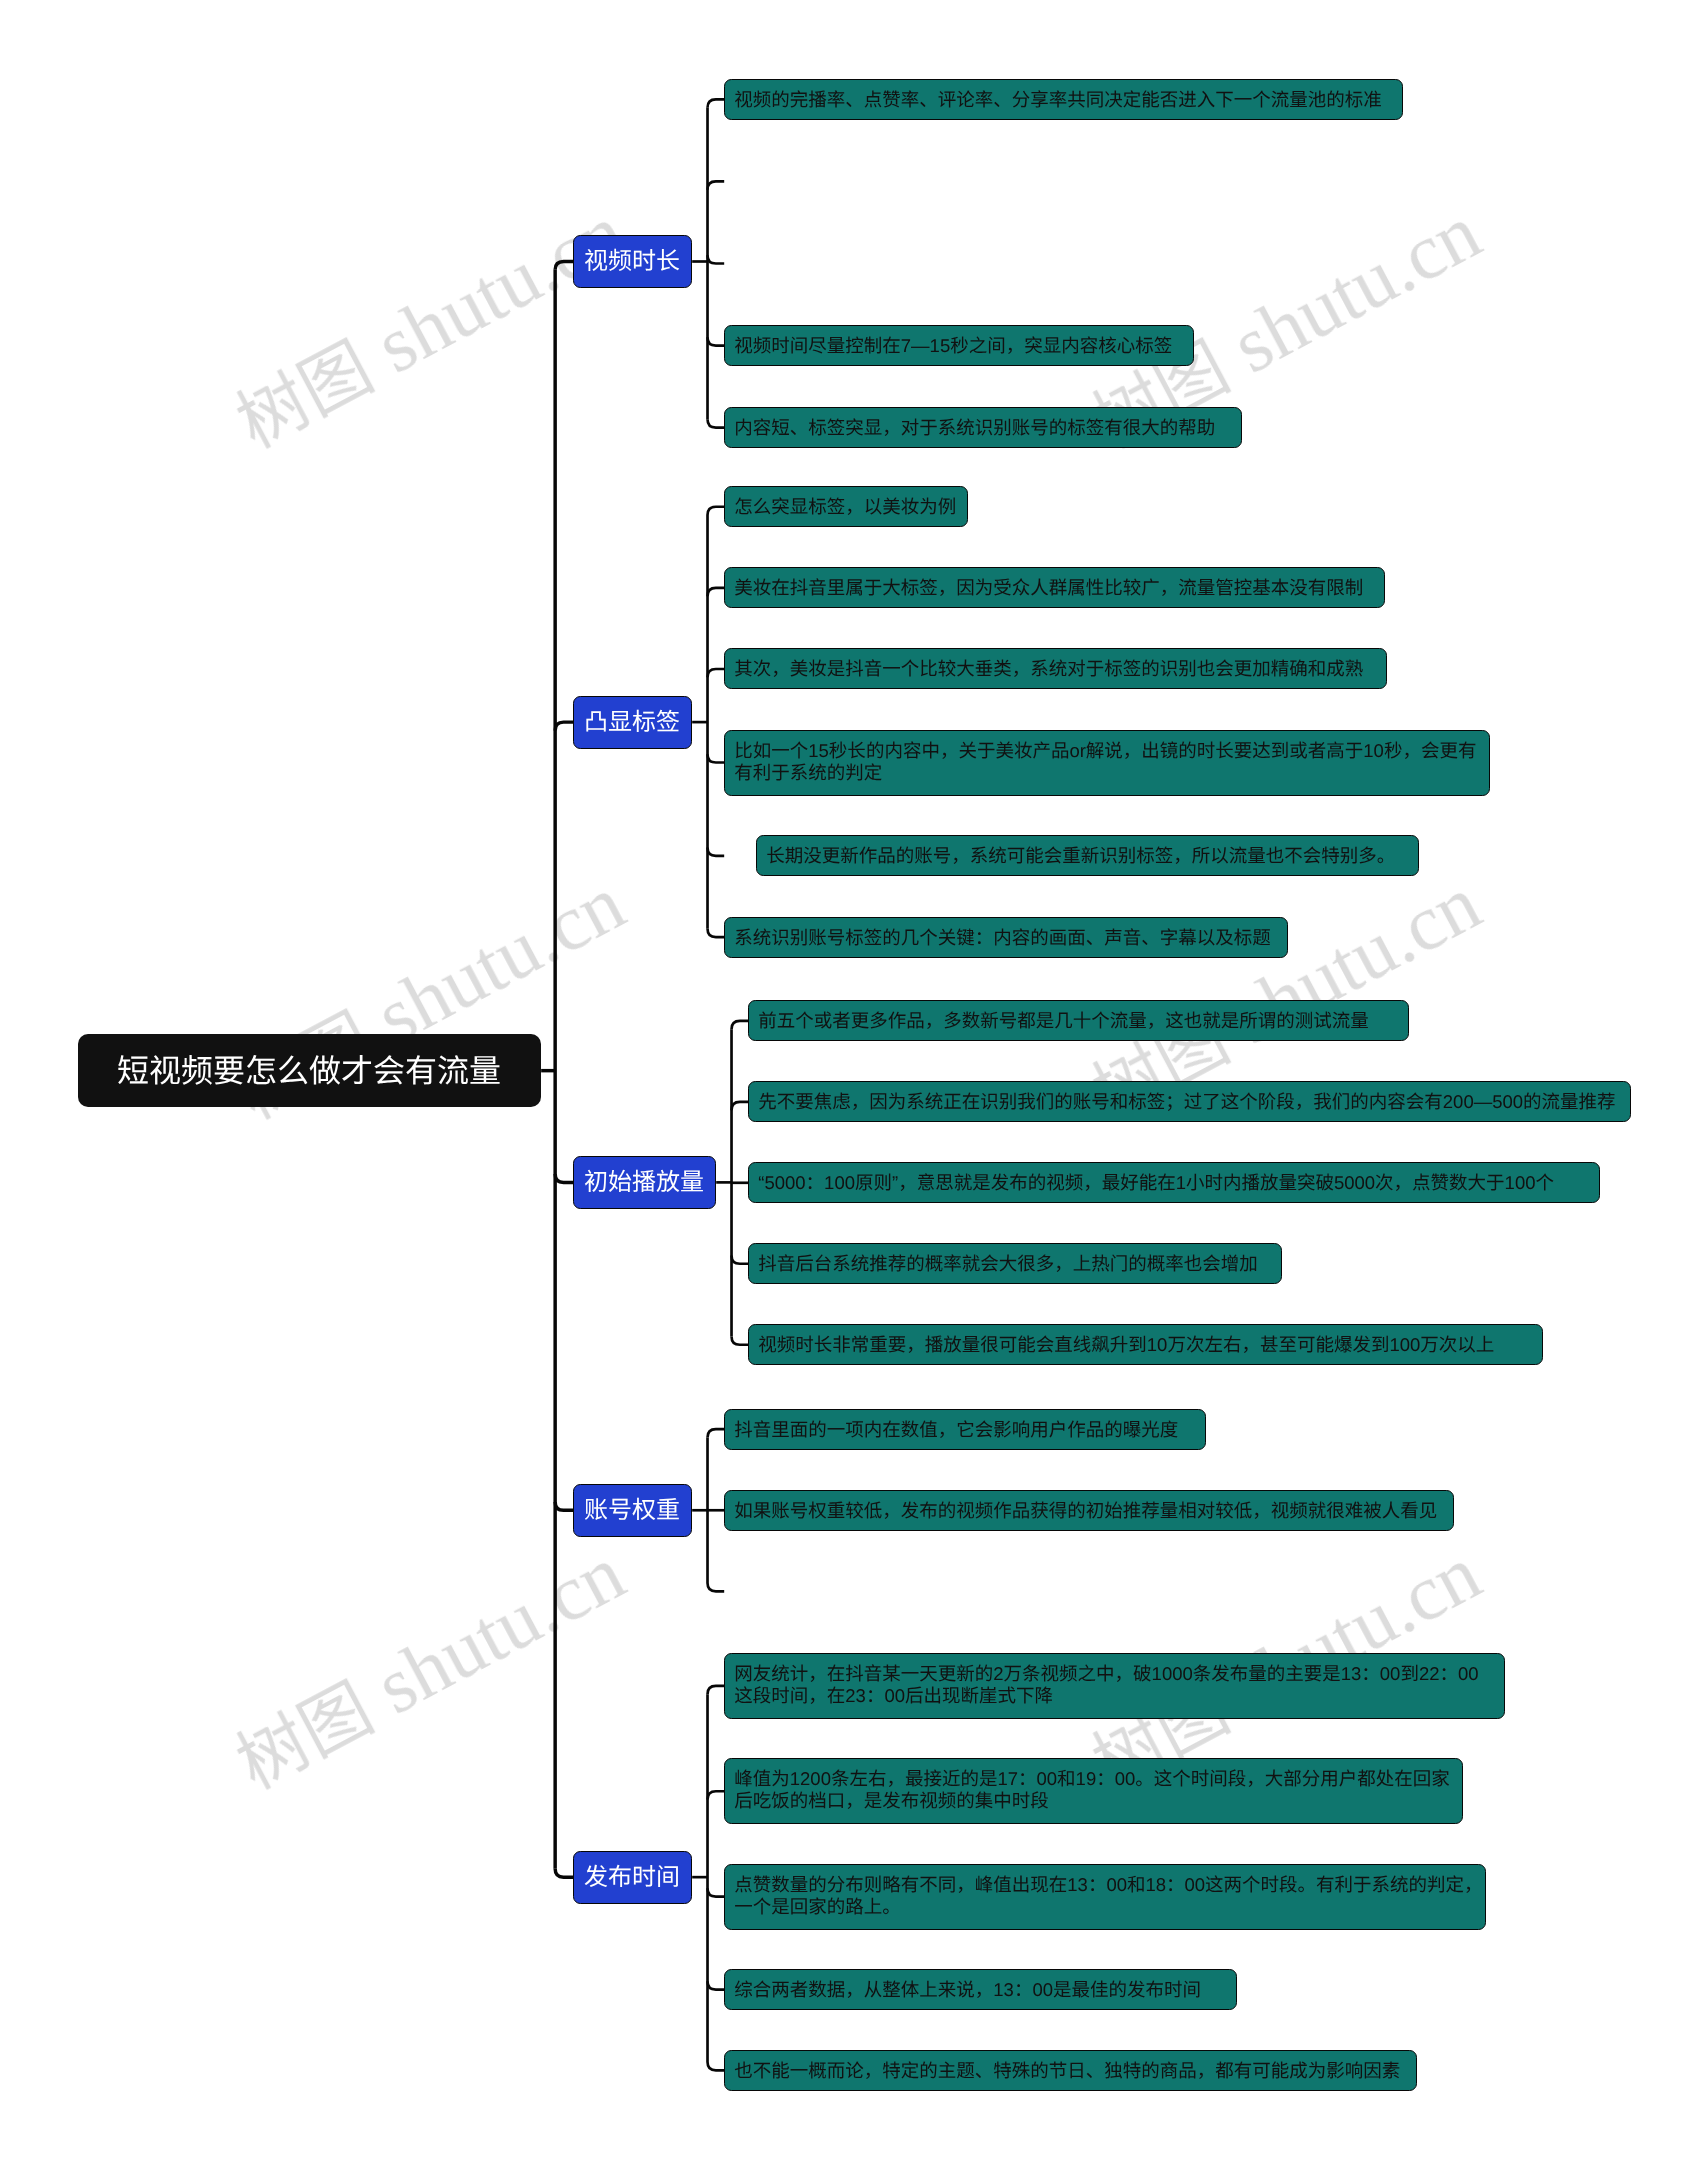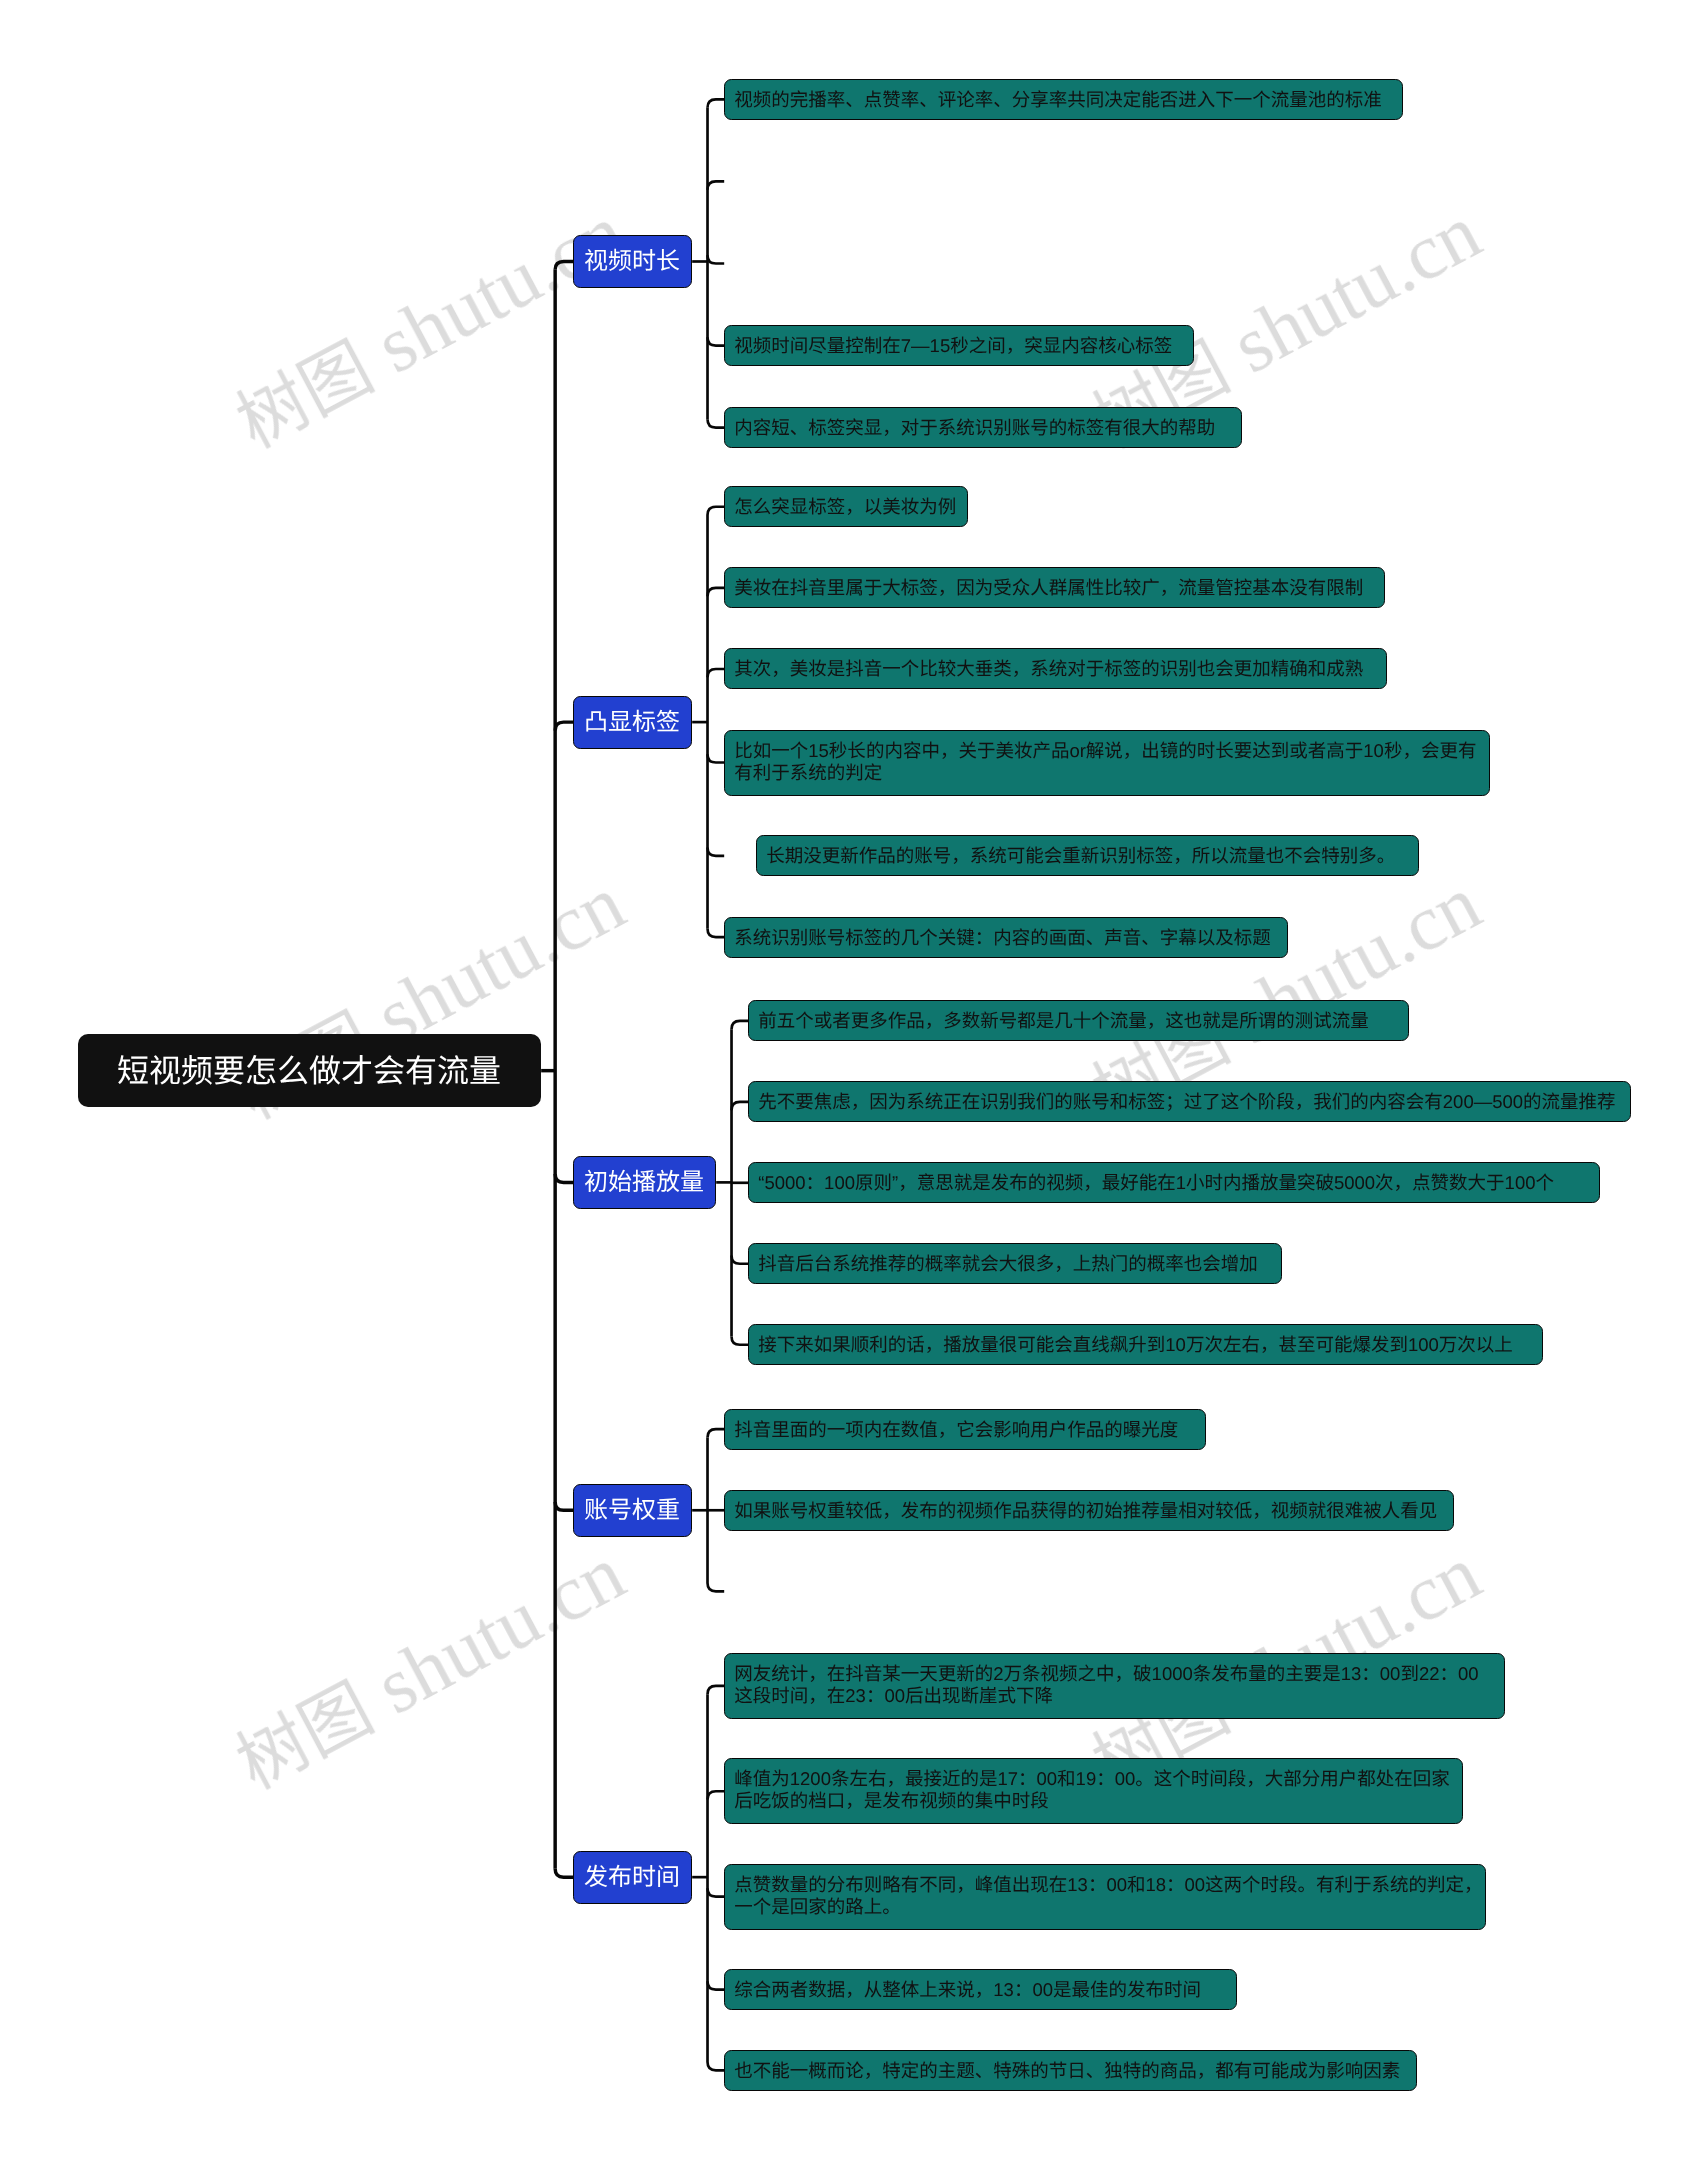--- a/index.html
+++ b/index.html
@@ -129,21 +129,21 @@
 <div class="leaf-node" style="left:748px;top:1081px;width:883px;height:41px">
         <span>先不要焦虑，因为系统正在识别我们的账号和标签；过了这个阶段，我们的内容会有200—500的流量推荐</span>
       </div>
 <div class="leaf-node" style="left:748px;top:1162px;width:852px;height:41px">
         <span>“5000：100原则”，意思就是发布的视频，最好能在1小时内播放量突破5000次，点赞数大于100个</span>
       </div>
 <div class="leaf-node" style="left:748px;top:1243px;width:534px;height:41px">
         <span>抖音后台系统推荐的概率就会大很多，上热门的概率也会增加</span>
       </div>
 <div class="leaf-node" style="left:748px;top:1324px;width:795px;height:41px">
-        <span>接下来如果顺利的话，播放量很可能会直线飙升到10万次左右，甚至可能爆发到100万次以上</span>
+        <span>视频时长非常重要，播放量很可能会直线飙升到10万次左右，甚至可能爆发到100万次以上</span>
       </div>
 <div class="branch-node" style="left:573px;top:1484px;width:119px;height:53px">
         <span>账号权重</span>
       </div>
 <div class="leaf-node" style="left:724px;top:1409px;width:482px;height:41px">
         <span>抖音里面的一项内在数值，它会影响用户作品的曝光度</span>
       </div>
 <div class="leaf-node" style="left:724px;top:1490px;width:730px;height:41px">
         <span>如果账号权重较低，发布的视频作品获得的初始推荐量相对较低，视频就很难被人看见</span>
       </div>

